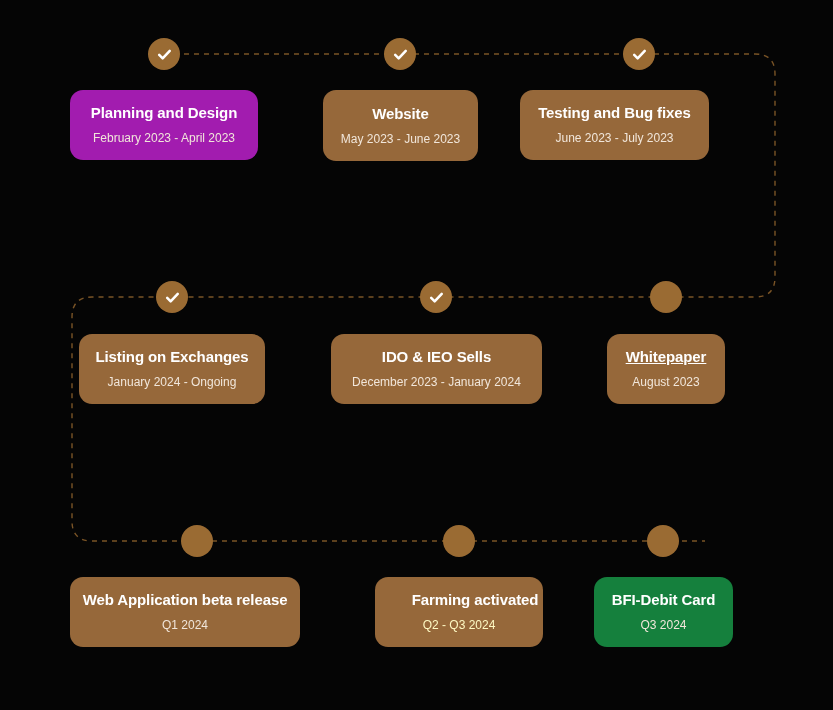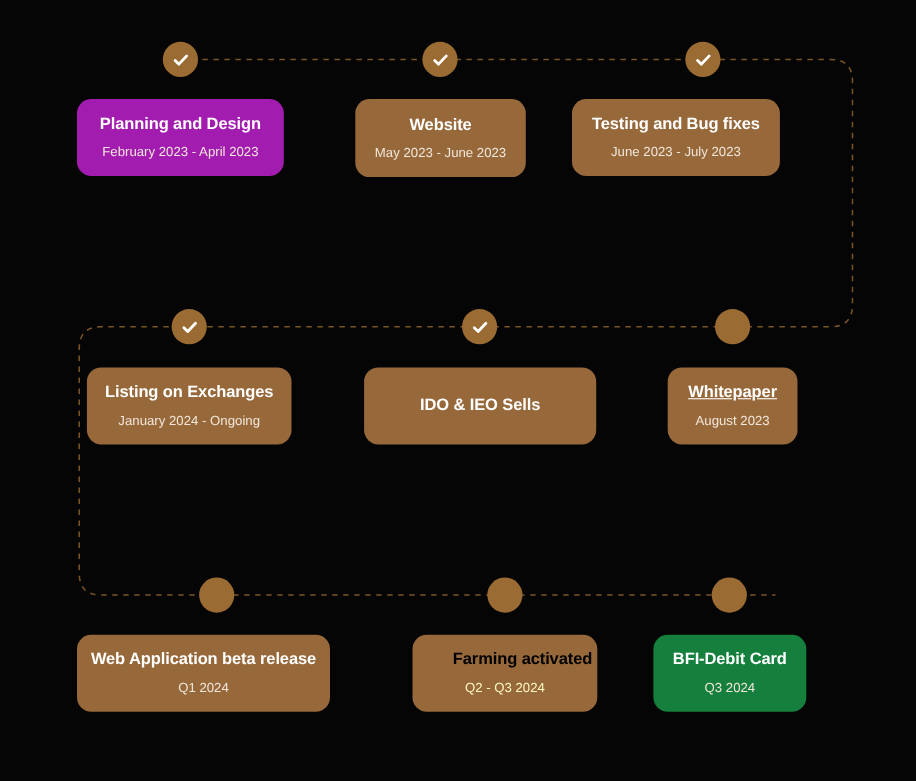--- a/index.html
+++ b/index.html
@@ -114,34 +114,35 @@
         <div class="card-title" style="color: rgb(255, 255, 255);">Listing on Exchanges</div>
         <div class="card-date" style="color: rgb(241, 230, 218);">January 2024 - Ongoing</div>
       </div>
       <div class="marker completed" style="left: 420px; top: 281px; background: rgb(154, 107, 51);">
         <svg class="check-icon" viewBox="0 0 24 24" fill="none" xmlns="http://www.w3.org/2000/svg">
           <path d="M4.5 12.6 L9.4 17.4 L19.4 6.8" stroke="#ffffff" stroke-width="3.6" stroke-linecap="round" stroke-linejoin="round"></path>
         </svg>
       </div>
       <div class="card" style="left: 331px; top: 334px; width: 211px; height: 70px; background: rgb(150, 104, 58);">
         <div class="card-title" style="color: rgb(255, 255, 255);">IDO &amp; IEO Sells</div>
+        <div class="card-date" style="color: rgb(241, 230, 218);">December 2023 - January 2024</div>
       </div>
       <div class="marker pending" style="left: 650px; top: 281px; background: rgb(154, 107, 51);"></div>
       <div class="card" style="left: 607px; top: 334px; width: 118px; height: 70px; background: rgb(150, 104, 58);">
         <div class="card-title" style="color: rgb(255, 255, 255); text-decoration: underline;">Whitepaper</div>
         <div class="card-date" style="color: rgb(241, 230, 218);">August 2023</div>
       </div>
       <div class="marker pending" style="left: 181px; top: 525px; background: rgb(154, 107, 51);"></div>
       <div class="card" style="left: 70px; top: 577px; width: 230px; height: 70px; background: rgb(150, 104, 58);">
         <div class="card-title" style="color: rgb(255, 255, 255);">Web Application beta release</div>
         <div class="card-date" style="color: rgb(241, 230, 218);">Q1 2024</div>
       </div>
       <div class="marker pending" style="left: 443px; top: 525px; background: rgb(154, 107, 51);"></div>
       <div class="card" style="left: 375px; top: 577px; width: 168px; height: 70px; background: rgb(150, 104, 58);">
-        <div class="card-title" style="color: #000000; padding-left: 32px;">Farming activated</div>
+        <div class="card-title" style="color: #ffffff; padding-left: 32px;">Farming activated</div>
         <div class="card-date" style="color: #fef9c3;">Q2 - Q3 2024</div>
       </div>
       <div class="marker pending" style="left: 647px; top: 525px; background: rgb(154, 107, 51);"></div>
       <div class="card" style="left: 594px; top: 577px; width: 139px; height: 70px; background: #15803d;">
         <div class="card-title" style="color: rgb(255, 255, 255);">BFI-Debit Card</div>
         <div class="card-date" style="color: rgb(241, 230, 218);">Q3 2024</div>
       </div>
     </div>
 
 </div>

